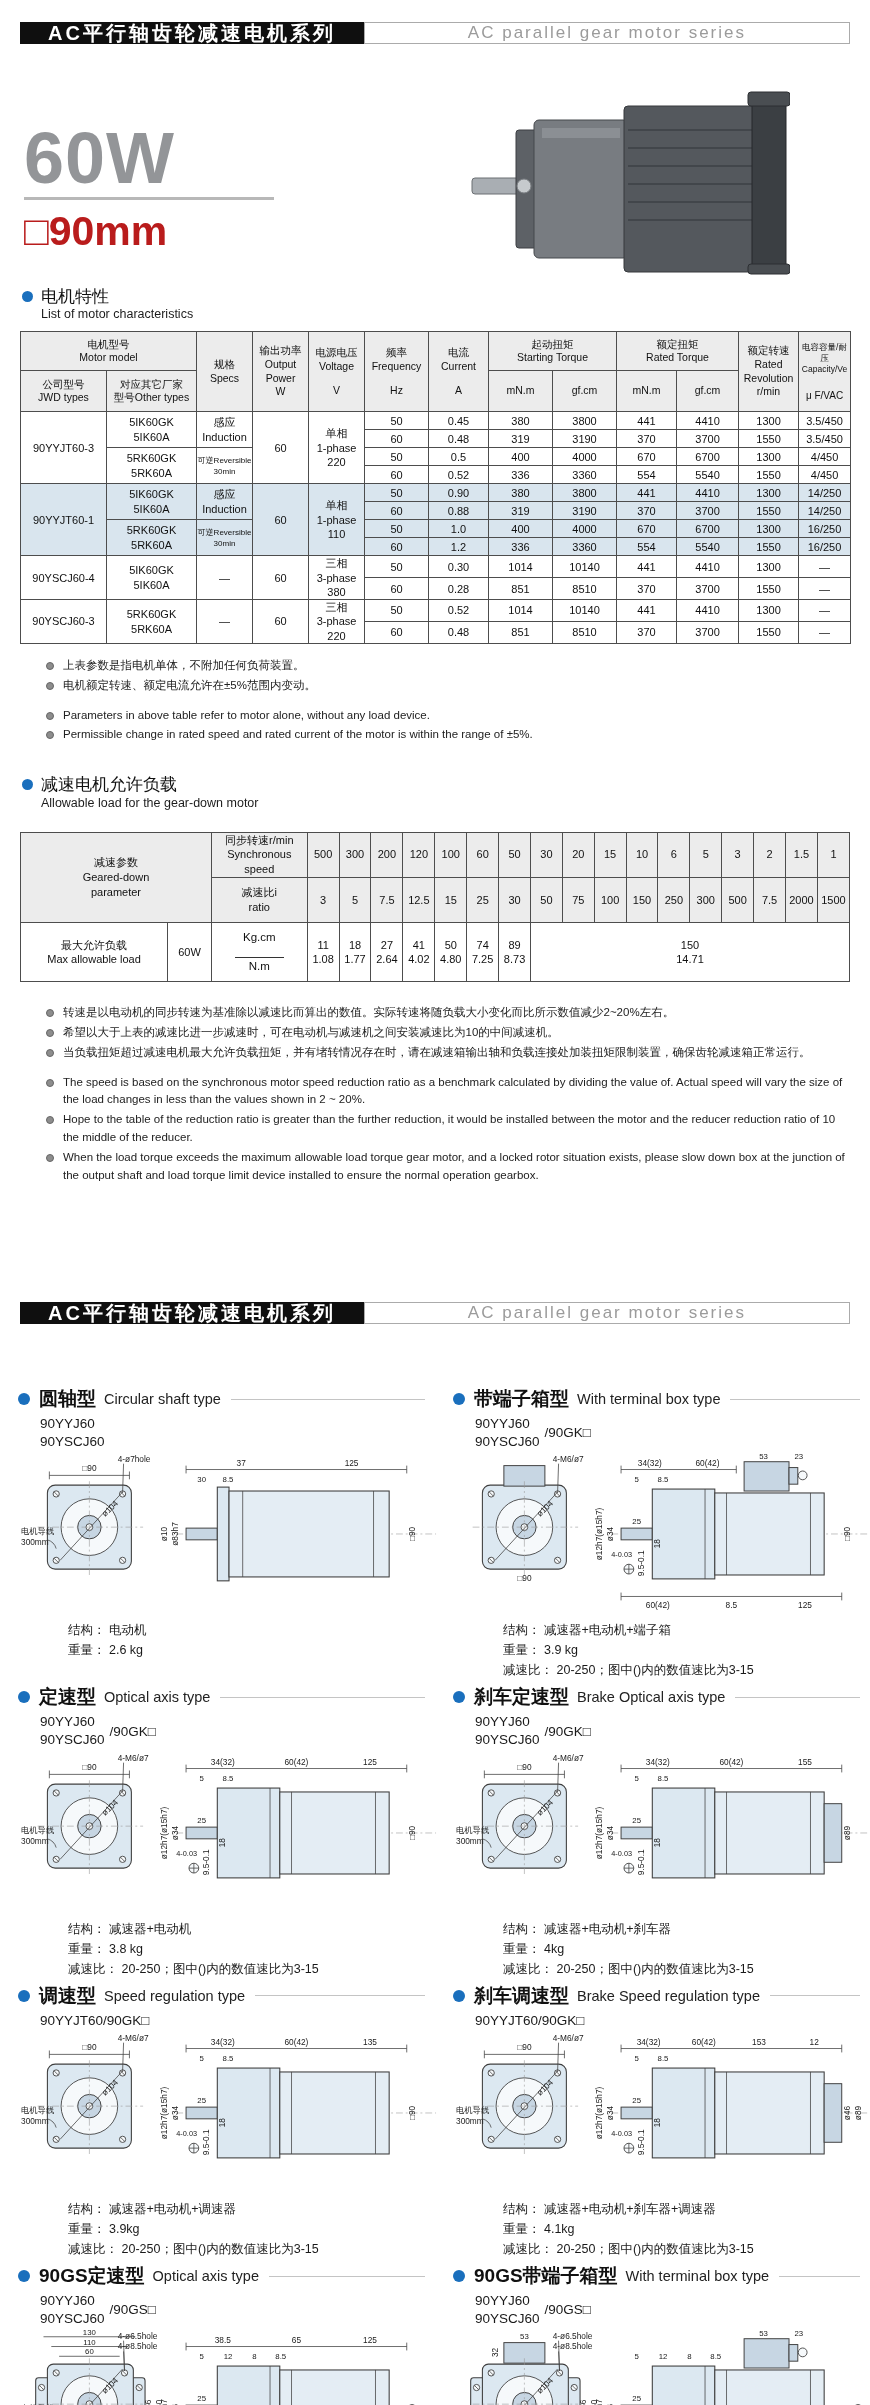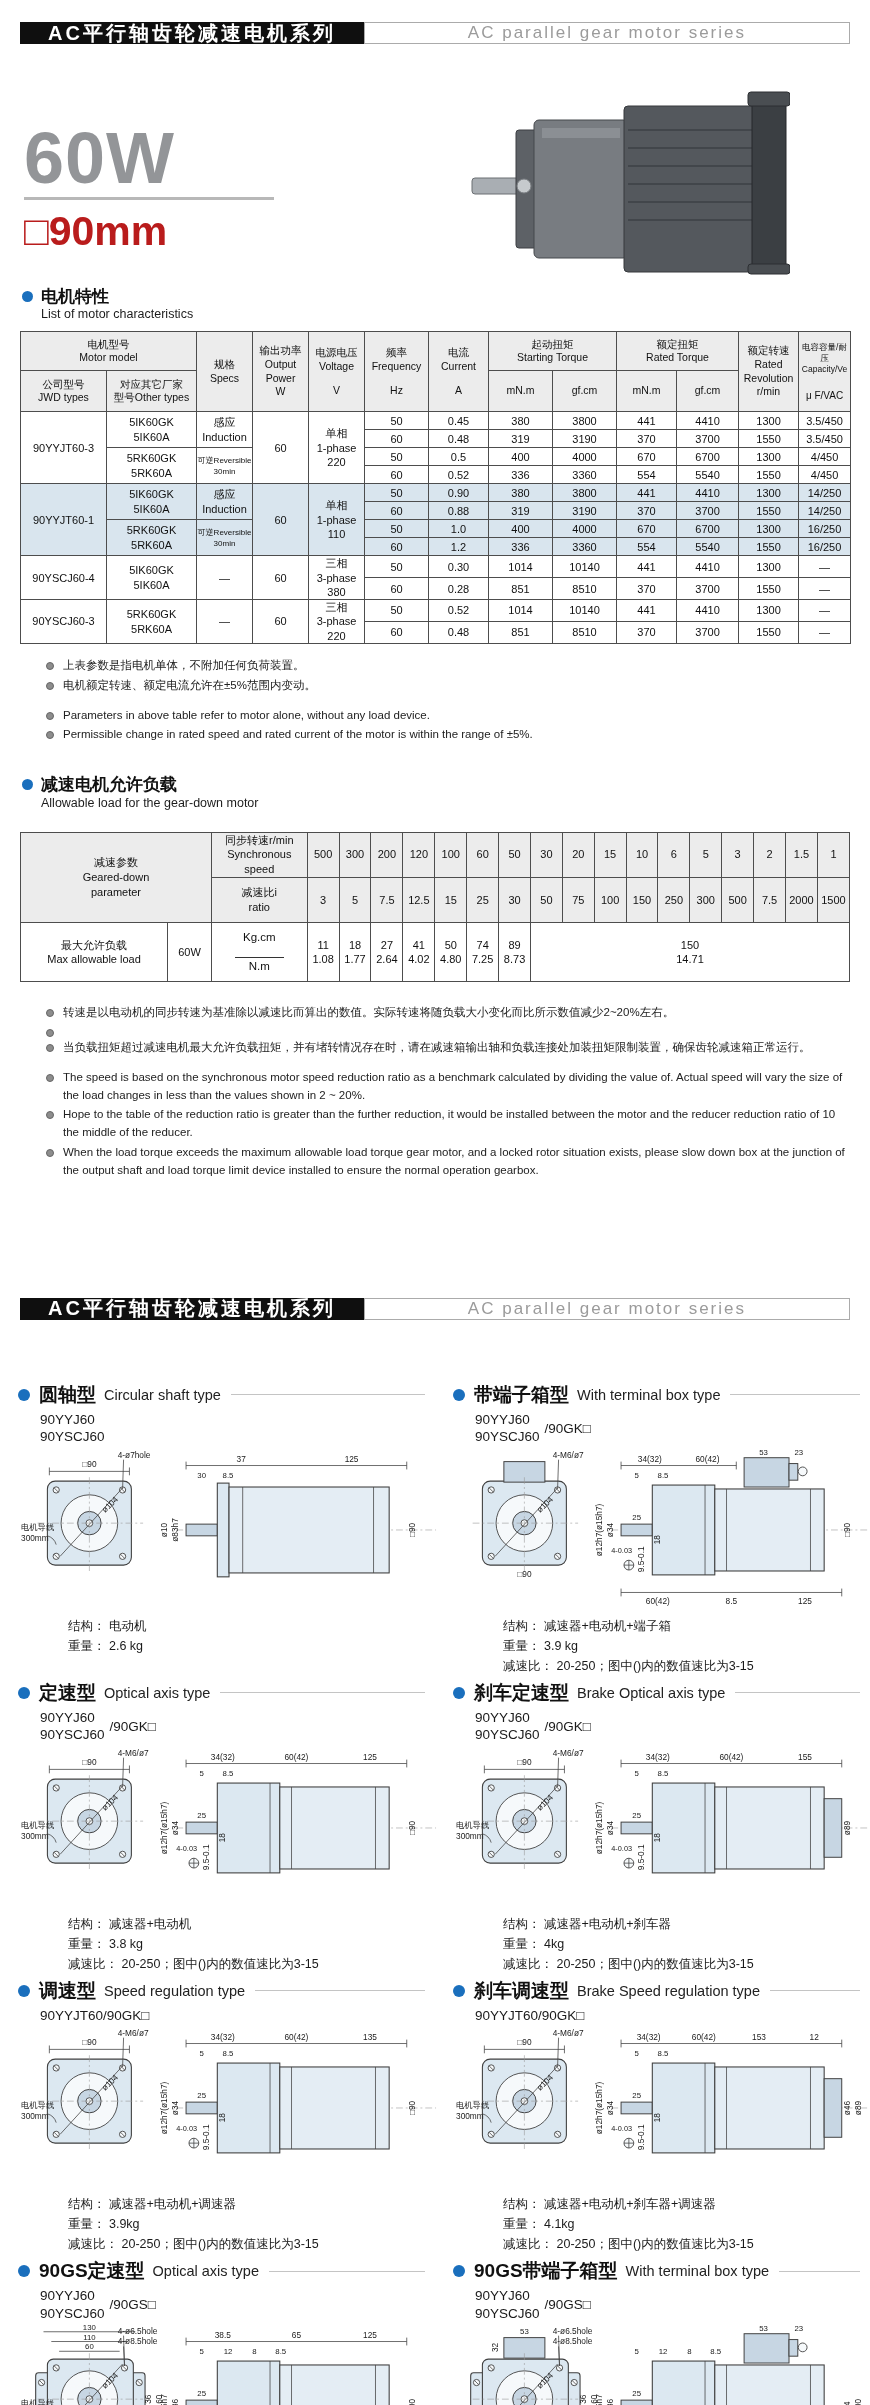--- a/index.html
+++ b/index.html
@@ -13,21 +13,21 @@
   
   .hero{display:flex;margin:24px 20px 0 24px;height:212px}
   .heroL{padding-top:58px}
   .power{font-size:72px;font-weight:bold;color:#939598;line-height:.9;letter-spacing:1px}
   .rule{width:250px;height:3px;background:#b8b8b8;margin:6px 0 8px 0}
   .frame{font-size:41px;font-weight:bold;color:#b91c1c}
   .heroR{margin-left:auto;margin-right:60px}
   
   .sec{display:flex;margin:6px 20px 0 22px}
   .sec .dot{width:11px;height:11px;border-radius:50%;background:#1a6fbd;margin:5px 8px 0 0;flex:none}
-  .sec .scn{font-size:17px;font-weight:bold;line-height:1.25}
+  .sec .scn{font-size:17px;font-weight:normal;line-height:1.25}
   .sec .sen{font-size:12.5px;color:#1c1c1c}
   
   table.t1{border-collapse:collapse;table-layout:fixed;width:830px;margin:10px 20px 0 20px}
   .t1 th,.t1 td{border:1px solid #4d4d4d;text-align:center;vertical-align:middle;padding:0;overflow:hidden}
   .t1 th{background:#ececec;font-size:10.5px;font-weight:normal;line-height:1.3}
   .t1 td{font-size:11px;height:17px;line-height:1.3}
   .t1 tr.alt td{background:#d9e5ee}
   .t1 .sm{font-size:8px;line-height:1.4}
   .t1 .md{font-size:11px}
   .t1 .tiny{font-size:8.5px}
@@ -463,20 +463,21 @@
     </tbody>
   </table>
 
 <div class="notes" style="margin-top:22px">
     <div class="n">
       <span class="b"></span>
       <span>转速是以电动机的同步转速为基准除以减速比而算出的数值。实际转速将随负载大小变化而比所示数值减少2~20%左右。</span>
     </div>
     <div class="n">
       <span class="b"></span>
+      <span>希望以大于上表的减速比进一步减速时，可在电动机与减速机之间安装减速比为10的中间减速机。</span>
     </div>
     <div class="n">
       <span class="b"></span>
       <span>当负载扭矩超过减速电机最大允许负载扭矩，并有堵转情况存在时，请在减速箱输出轴和负载连接处加装扭矩限制装置，确保齿轮减速箱正常运行。</span>
     </div>
   </div>
 <div class="notes en" style="margin-right:24px">
     <div class="n">
       <span class="b"></span>
       <span>The speed is based on the synchronous motor speed reduction ratio as a benchmark calculated by dividing the value of. Actual speed will vary the size of the load changes in less than the values shown in 2 ~ 20%.</span>

